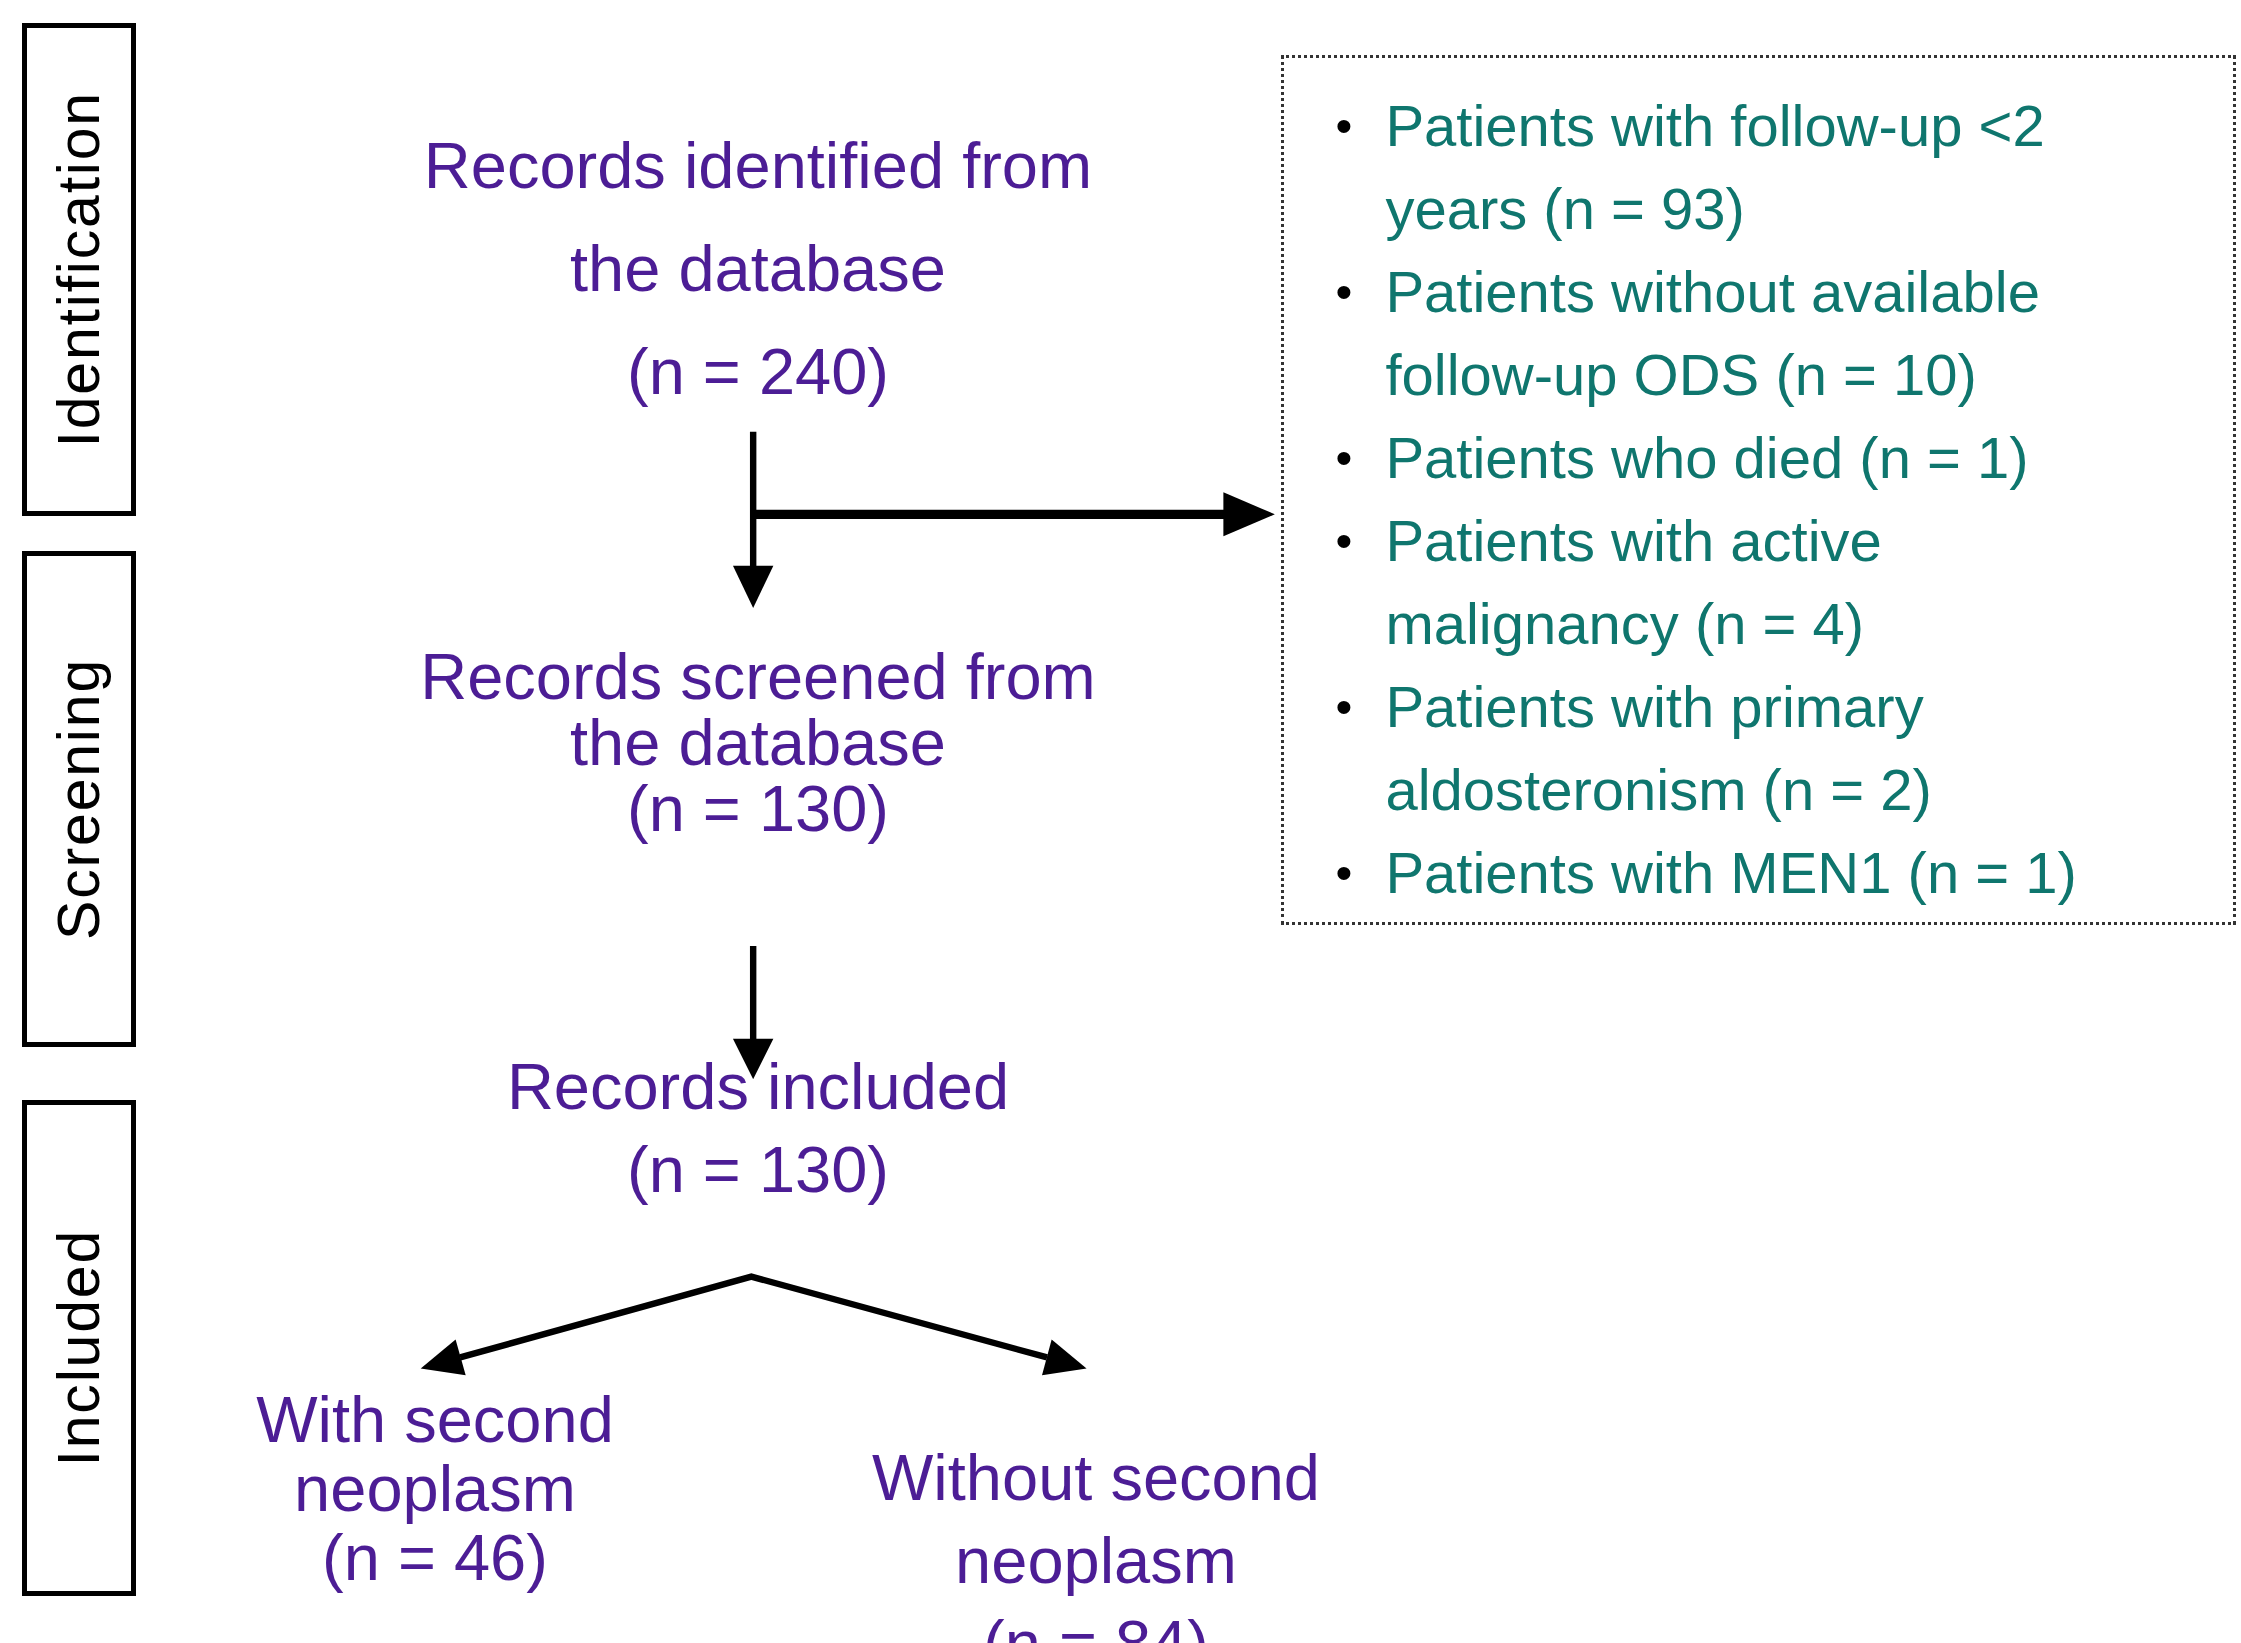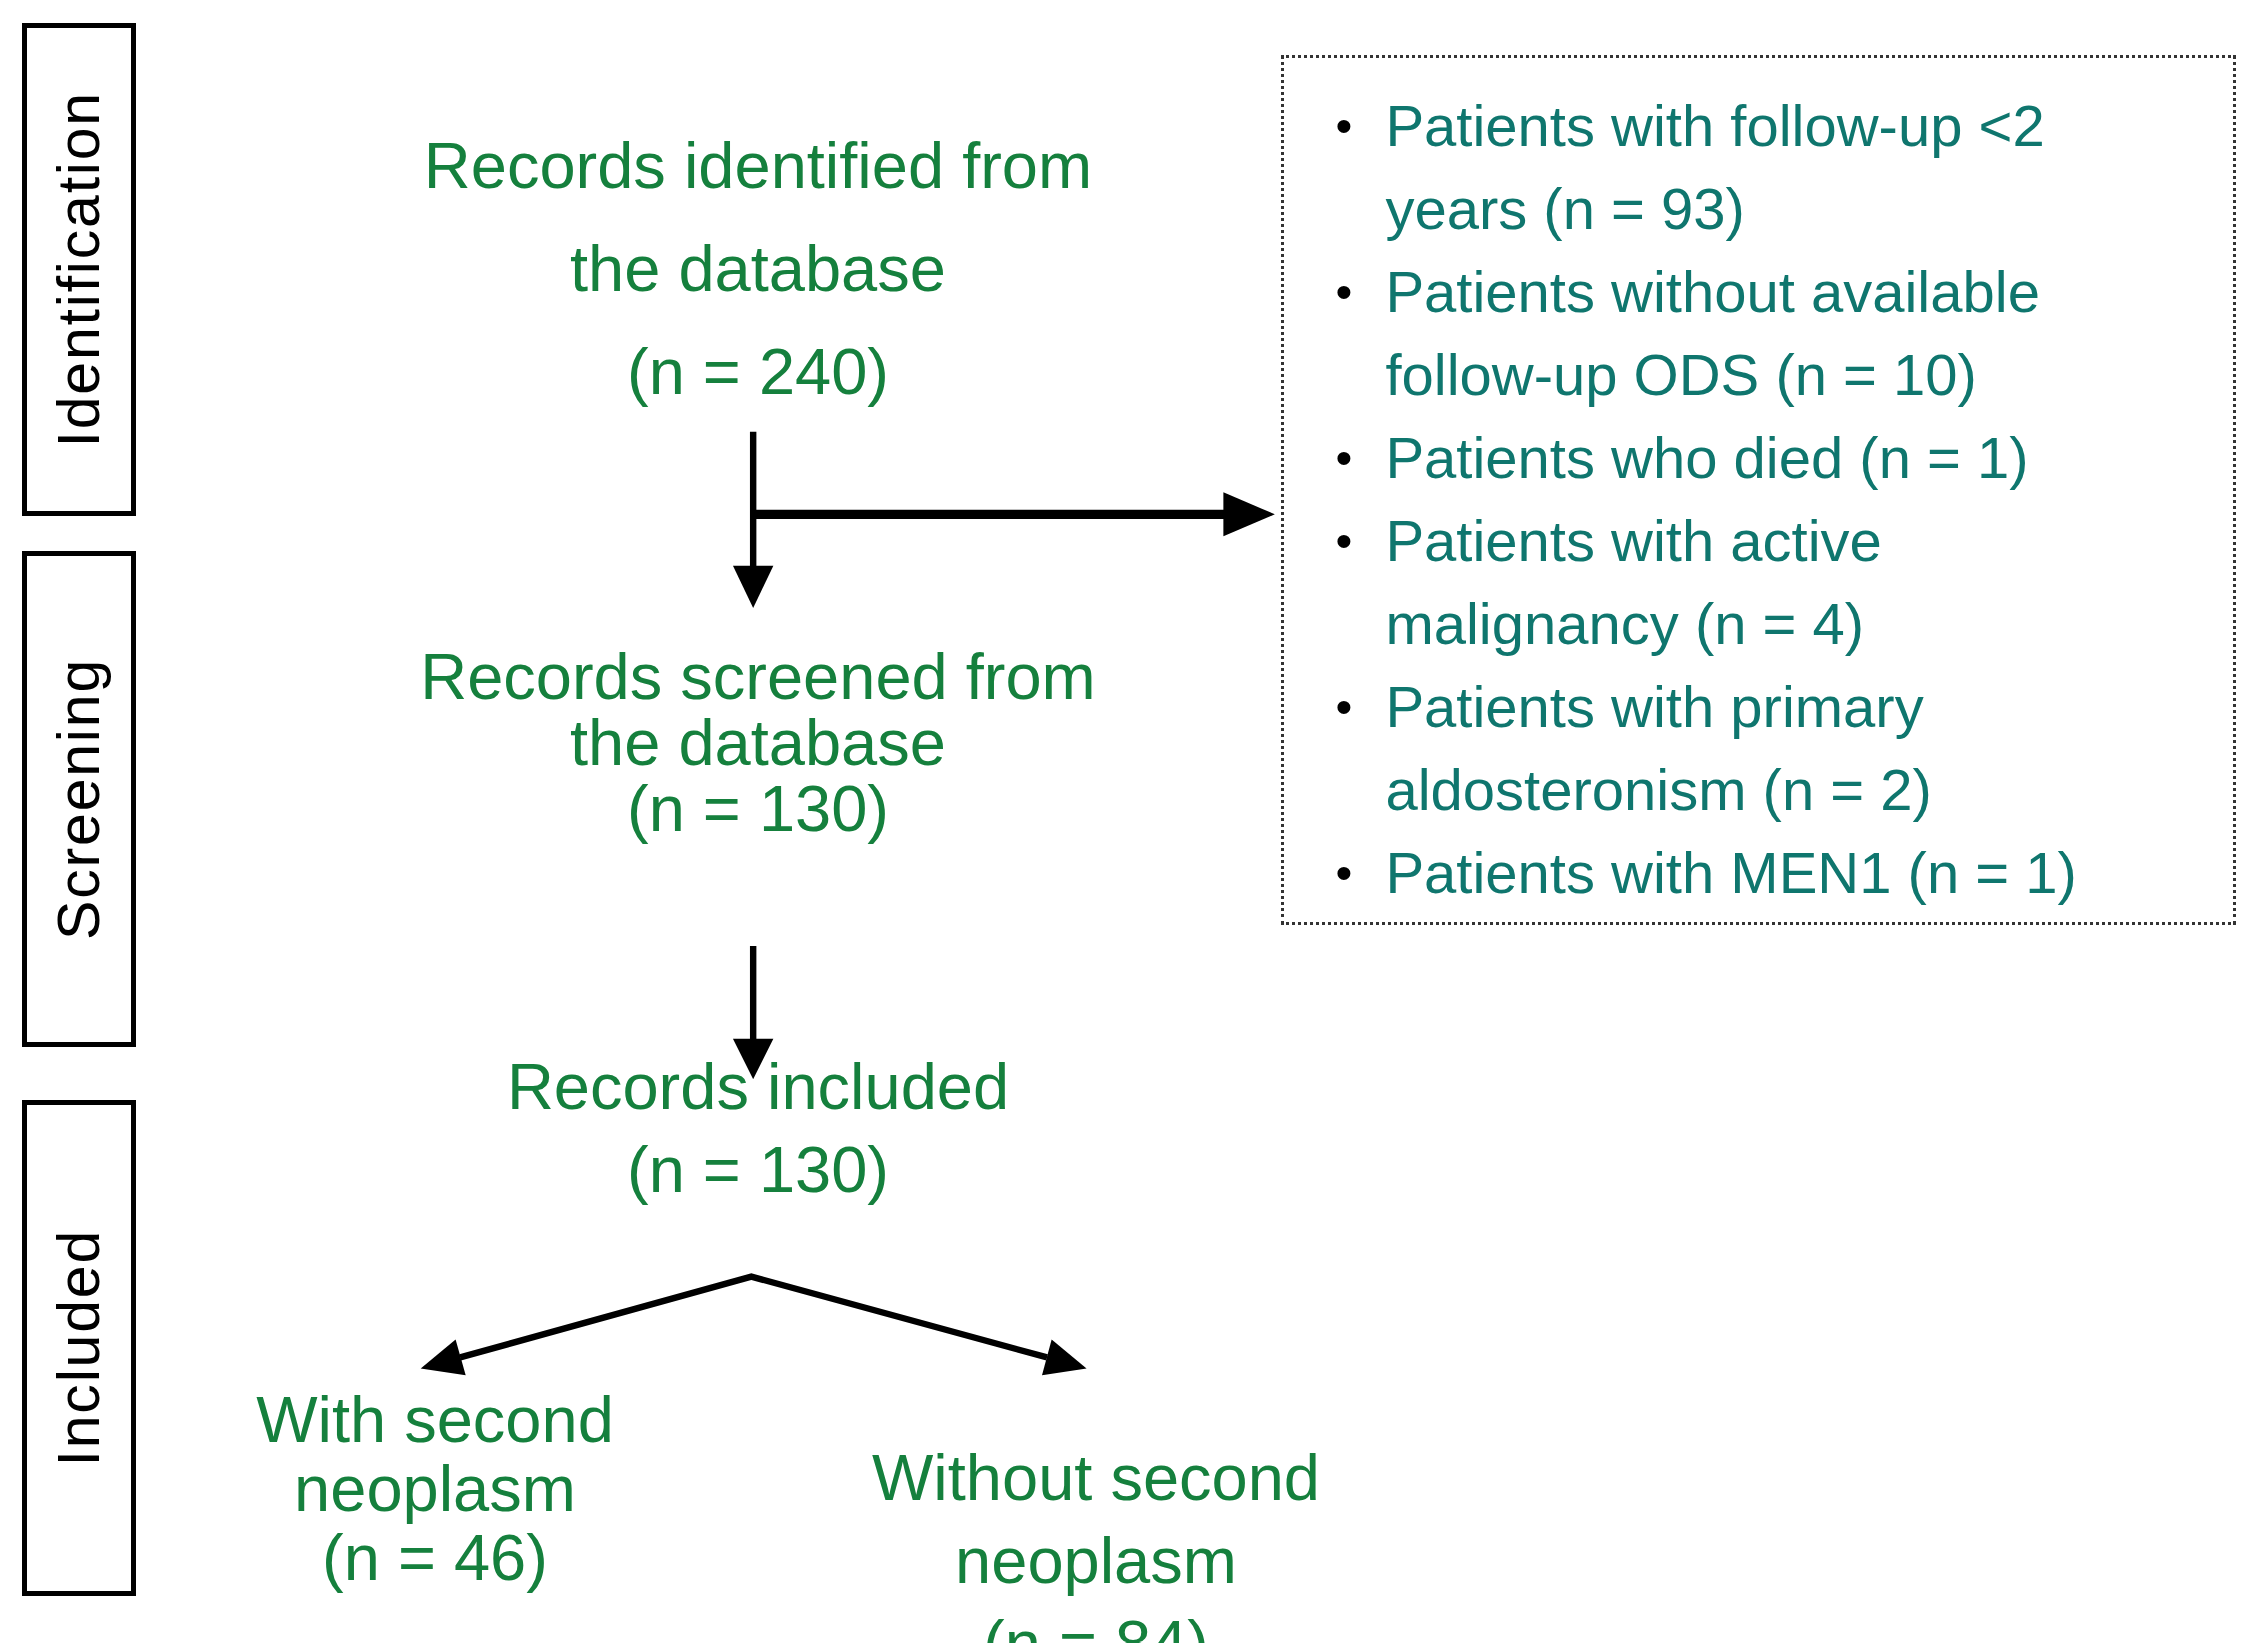--- a/index.html
+++ b/index.html
@@ -39,21 +39,21 @@
   .stage-included       { top: 1100px; height: 496px; }
 
   
   .flow-node {
     position: absolute;
     transform: translateX(-50%);
     width: 863px;
     text-align: center;
     white-space: pre-line;
     font-size: 65px;
-    color: #15803d;
+    color: #4c1d95;
   }
   .node-identified { left: 758px;  top: 114px;  line-height: 103px; }
   .node-screened   { left: 758px;  top: 644px;  line-height: 66px; }
   .node-included   { left: 758px;  top: 1045px; line-height: 83px;  }
   .node-with       { left: 435px;  top: 1385px; line-height: 69px; width: 698px; }
   .node-without    { left: 1096px; top: 1436px; line-height: 83px; width: 698px; }
 
   
   .exclusions-box {
     position: absolute;

